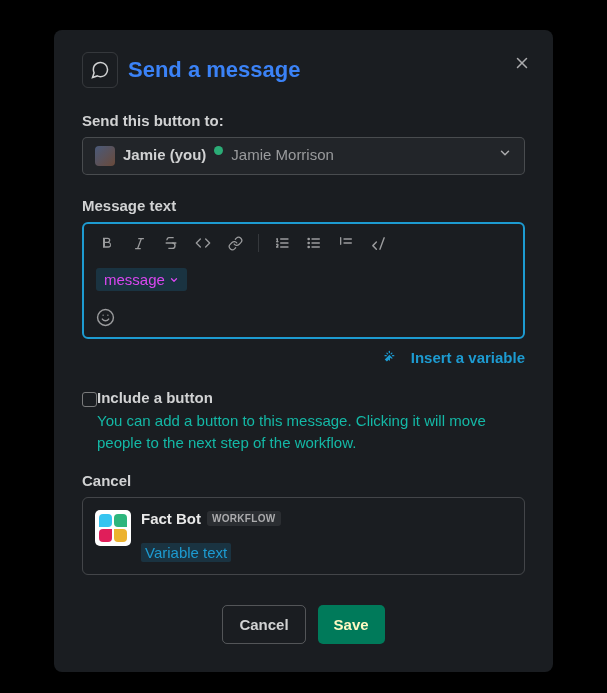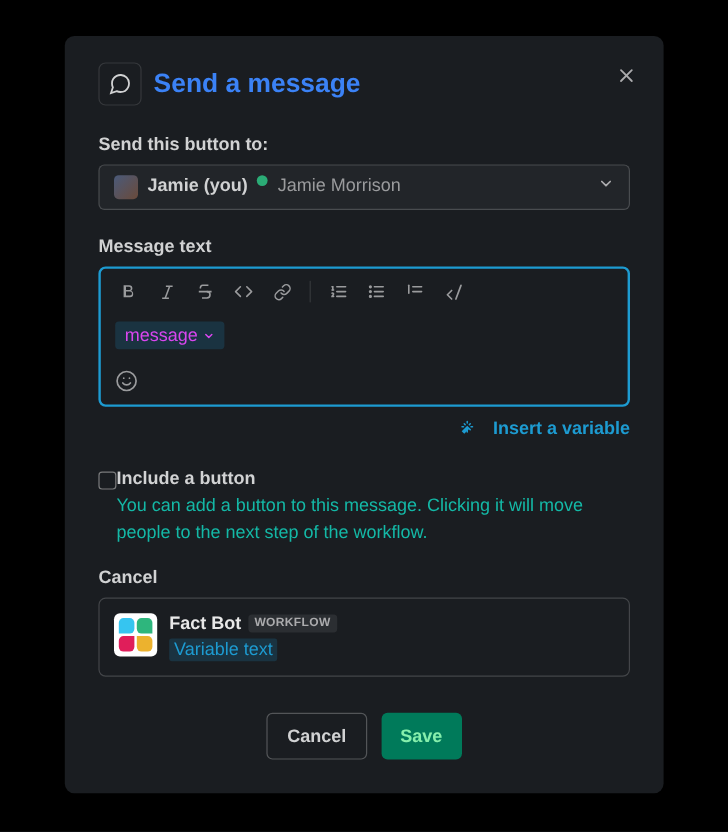--- a/index.html
+++ b/index.html
@@ -226,21 +226,21 @@
       border-radius: 3px;
       letter-spacing: 0.3px;
     }
     .preview-var {
       background: rgba(29,155,209,0.18);
       color: #1d9bd1;
       padding: 1px 4px;
       border-radius: 2px;
       font-size: 15px;
       display: inline-block;
-      margin-top: 4px;
+      margin-top: 16px;
     }
     .footer-btns {
       display: flex;
       justify-content: center;
       gap: 12px;
     }
     .btn {
       font-size: 15px;
       font-weight: 700;
       border-radius: 5px;
@@ -248,21 +248,21 @@
       cursor: pointer;
       border: none;
     }
     .btn-cancel {
       background: transparent;
       border: 1px solid rgba(255,255,255,0.25);
       color: #d1d2d3;
     }
     .btn-save {
       background: #007a5a;
-      color: #86efac;
+      color: #fef9c3;
     }
     svg { display: block; }
   </style>
 </head>
 <body>
 
 <div class="modal">
 
   <div class="modal-header">
     <div class="header-icon-box">

